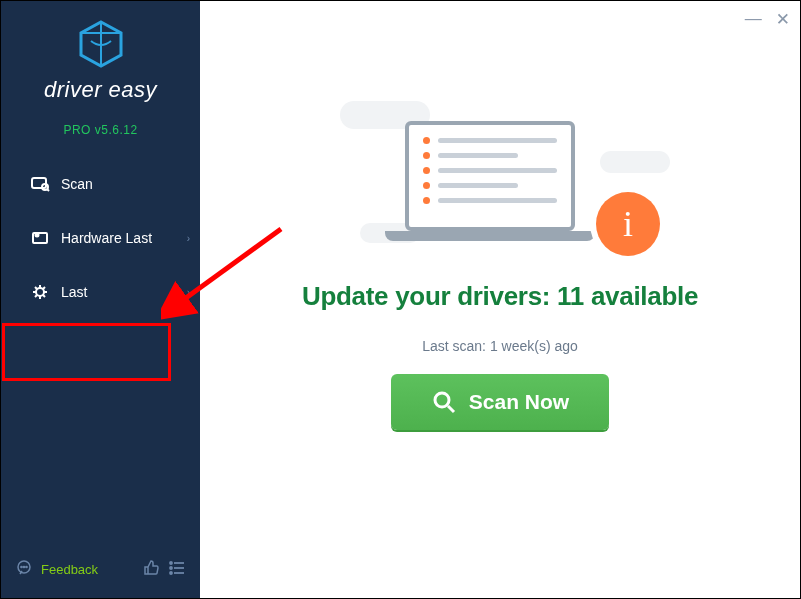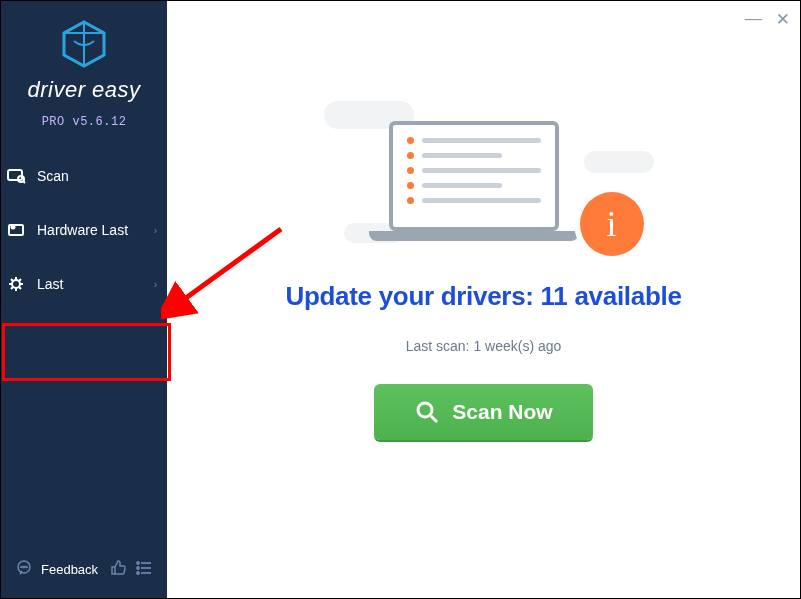--- a/index.html
+++ b/index.html
@@ -1,53 +1,53 @@
 <!DOCTYPE html>
 <html><head>
 <meta charset="utf-8">
 <style>
 * { margin: 0; padding: 0; box-sizing: border-box; }
 body { font-family: -apple-system, BlinkMacSystemFont, "Segoe UI", Arial, sans-serif; width: 801px; height: 599px; overflow: hidden; border: 1px solid #000; position: relative; }
 .app { display: flex; height: 100%; background: #fff; }
 
-.sidebar { width: 166px; background: #1a2e4a; color: #fff; display: flex; flex-direction: column; position: relative; }
+.sidebar { width: 199px; background: #1a2e4a; color: #fff; display: flex; flex-direction: column; position: relative; }
 .logo-area { text-align: center; padding: 18px 0 12px; }
 .logo-shape { margin: 0 auto 8px; width: 50px; height: 50px; }
 .brand { font-size: 22px; font-style: italic; font-weight: 300; letter-spacing: 0.5px; }
-.version { font-size: 12px; color: #c4b5fd; margin-top: 12px; letter-spacing: 0.5px; font-family: Liberation Mono, monospace; }
+.version { font-size: 12px; color: #22c55e; margin-top: 20px; letter-spacing: 0.5px; }
 
 .nav { margin-top: 8px; }
-.nav-item { display: flex; align-items: center; padding: 16px 4px; font-size: 14px; cursor: pointer; position: relative; }
+.nav-item { display: flex; align-items: center; padding: 16px 28px; font-size: 14px; cursor: pointer; position: relative; }
 .nav-item .icon { width: 22px; height: 22px; margin-right: 10px; display: flex; align-items: center; justify-content: center; }
 .nav-item .chev { position: absolute; right: 10px; font-size: 10px; color: #6b85a8; }
 
-.sidebar-bottom { margin-top: auto; padding: 10px 14px 18px; display: flex; align-items: flex-end; justify-content: space-between; color: #ffffff; font-size: 13px; }
+.sidebar-bottom { margin-top: auto; padding: 10px 14px 18px; display: flex; align-items: flex-end; justify-content: space-between; color: #84cc16; font-size: 13px; }
 .sidebar-bottom .flexrow { display: flex; align-items: center; gap: 8px; }
 
 .main { flex: 1; background: #fff; display: flex; flex-direction: column; align-items: center; position: relative; }
 .win-controls { position: absolute; top: 8px; right: 10px; display: flex; gap: 14px; color: #8a98aa; font-size: 17px; }
 
 .illus { margin-top: 80px; width: 300px; height: 180px; position: relative; }
 .cloud { position: absolute; background: #f1f3f5; border-radius: 22px; }
 .c1 { width: 90px; height: 28px; top: 20px; left: -10px; }
 .c2 { width: 70px; height: 22px; top: 70px; right: -20px; }
 .c3 { width: 60px; height: 20px; bottom: 18px; left: 10px; }
 .laptop { position: absolute; left: 50%; transform: translateX(-50%); bottom: 20px; }
 .screen { width: 170px; height: 110px; border: 4px solid #9aa6b2; border-radius: 6px; background: #fff; padding: 12px 14px; }
 .row { display: flex; align-items: center; margin-bottom: 8px; }
 .dot { width: 7px; height: 7px; background: #ff7b3a; border-radius: 50%; margin-right: 8px; }
 .line { height: 5px; background: #c9d0d8; border-radius: 3px; flex: 1; }
 .line.short { flex: 0 0 80px; }
 .base { width: 210px; height: 10px; background: #9aa6b2; border-radius: 0 0 8px 8px; margin-left: -20px; }
 .info-badge { position: absolute; right: -10px; bottom: 5px; width: 64px; height: 64px; background: #ff7b3a; border-radius: 50%; display: flex; align-items: center; justify-content: center; color: #fff; font-size: 36px; font-family: Georgia, serif; box-shadow: 0 0 0 6px #fff; }
 
-.headline { font-size: 26px; font-weight: 700; color: #1d4ed8; margin-top: 20px; letter-spacing: -0.3px; }
+.headline { font-size: 26px; font-weight: 700; color: #15803d; margin-top: 20px; letter-spacing: -0.3px; }
 .subline { font-size: 14px; color: #6b7a8c; margin-top: 26px; }
 
-.scan-btn { margin-top: 30px; background: linear-gradient(#5dc15d, #4db14d); color: #fff; border: none; border-radius: 6px; padding: 15px 40px; font-size: 21px; font-weight: 600; cursor: pointer; display: flex; align-items: center; gap: 12px; box-shadow: 0 2px 0 #3d9d3d; }
+.scan-btn { margin-top: 20px; background: linear-gradient(#5dc15d, #4db14d); color: #fff; border: none; border-radius: 6px; padding: 15px 40px; font-size: 21px; font-weight: 600; cursor: pointer; display: flex; align-items: center; gap: 12px; box-shadow: 0 2px 0 #3d9d3d; }
 .scan-btn svg { width: 26px; height: 26px; }
 
 .annot-box { position: absolute; border: 3px solid #ff0000; pointer-events: none; }
 .arrow { position: absolute; pointer-events: none; }
 </style>
 </head>
 <body>
 
 <div class="app">
   <div class="sidebar">

